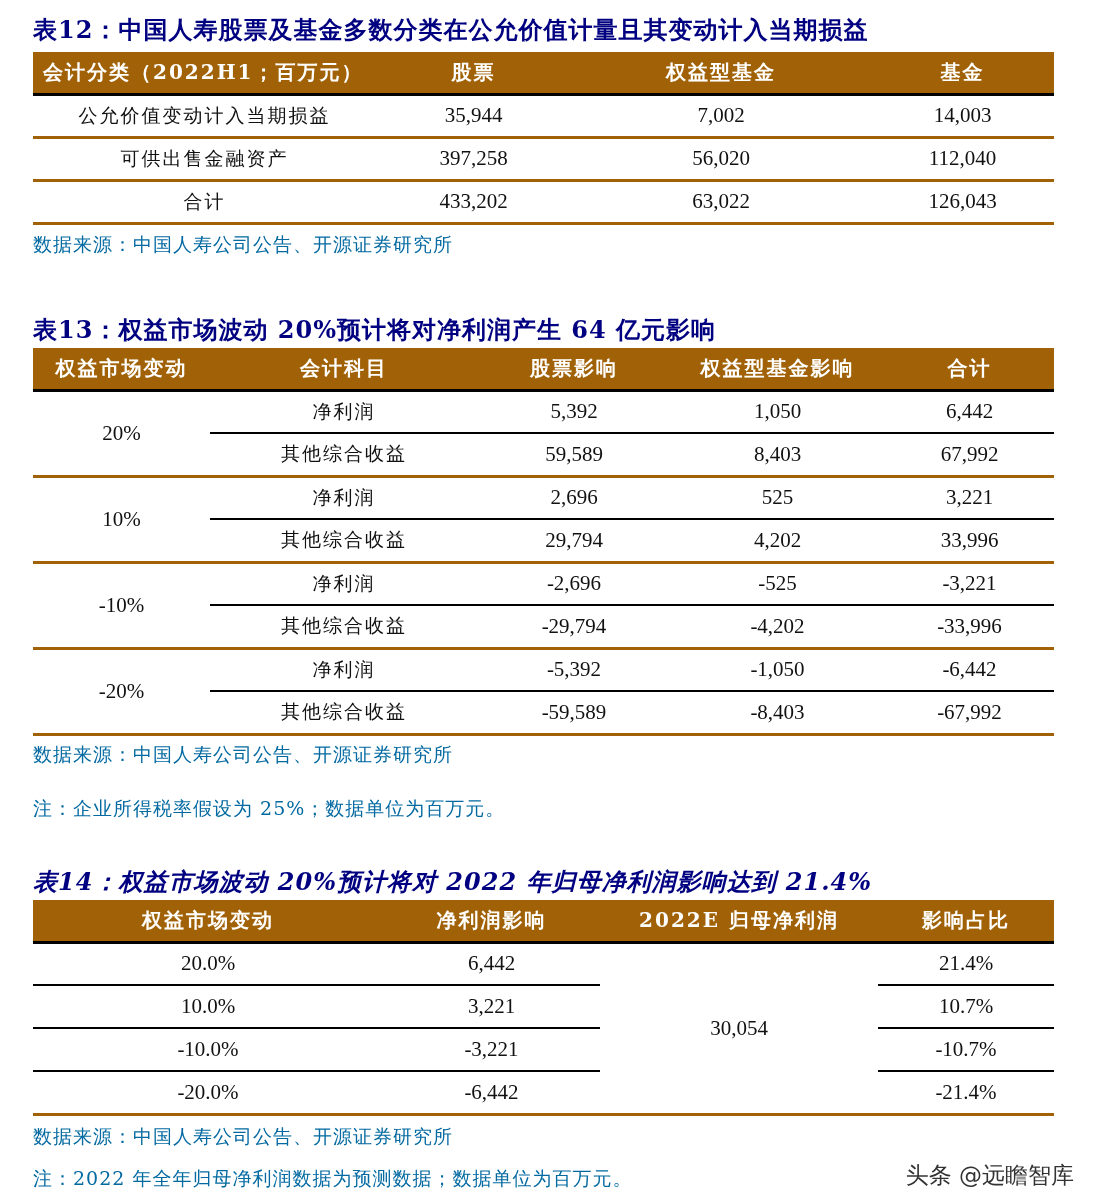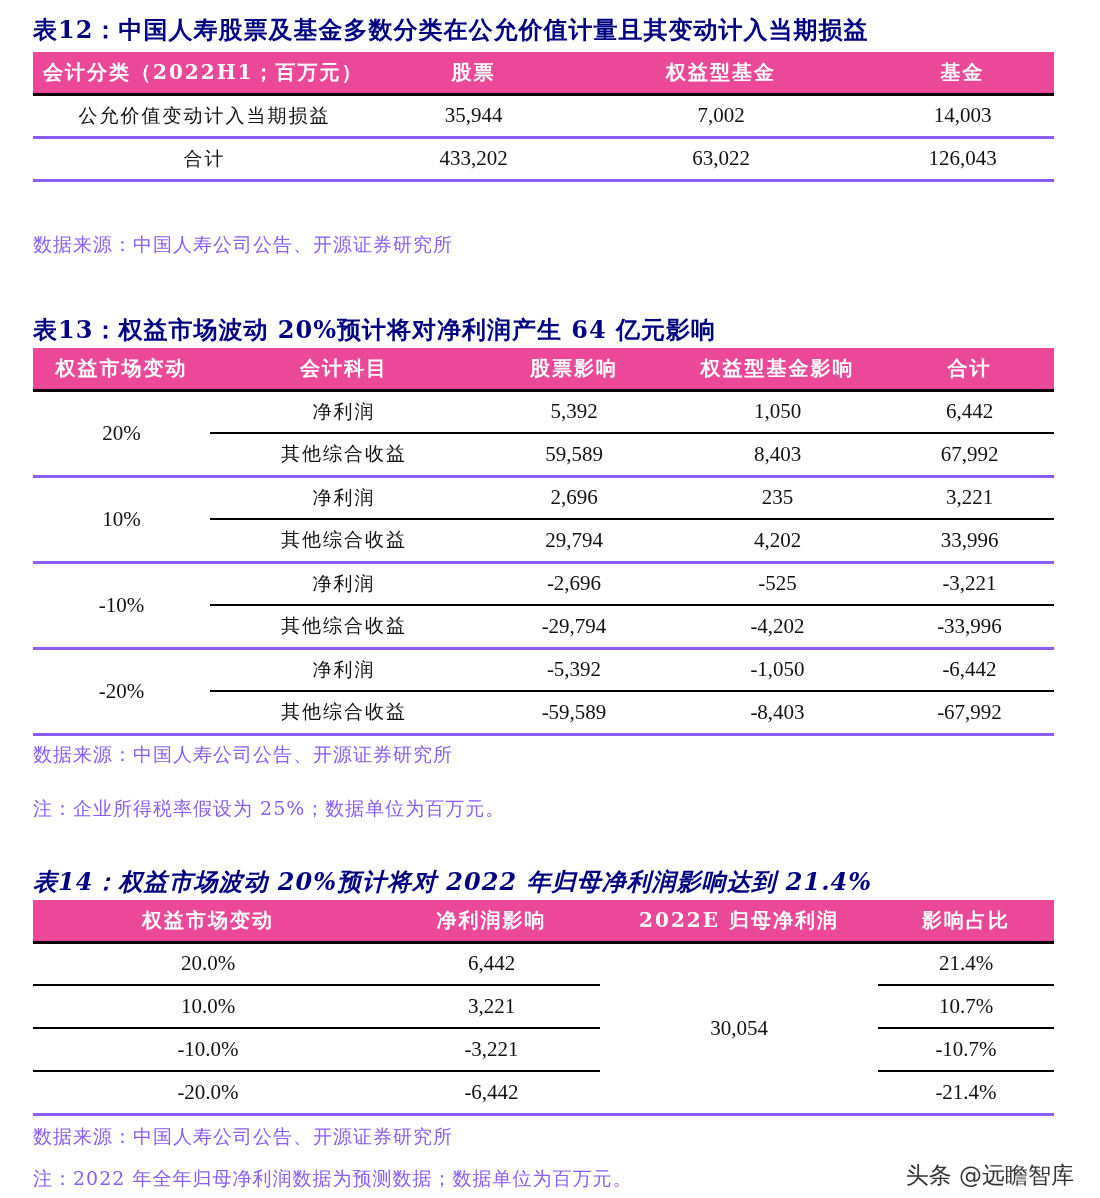--- a/index.html
+++ b/index.html
@@ -7,35 +7,35 @@
   body { position: relative; font-family: "DejaVu Serif", "Liberation Serif", serif; color: #111; }
 
   .title {
     position: absolute; left: 33px;
     font-family: "DejaVu Serif", "Liberation Serif", serif;
     font-weight: bold; font-size: 24px; color: #000080; white-space: nowrap;
     letter-spacing: 1px;
   }
   .note {
     position: absolute; left: 33px;
-    font-size: 19px; color: #8b5cf6; white-space: nowrap; letter-spacing: 1px;
+    font-size: 19px; color: #0369a1; white-space: nowrap; letter-spacing: 1px;
   }
 
   table.t { position: absolute; left: 33px; width: 1021px; border-collapse: collapse; table-layout: fixed; }
   table.t th {
-    background: #ec4899; color: #fff; font-weight: bold; font-size: 20px;
+    background: #a16207; color: #fff; font-weight: bold; font-size: 20px;
     height: 42px; text-align: center; letter-spacing: 2px; white-space: nowrap;
     border-bottom: 3px solid #000;
   }
   table.t td {
     font-size: 21px; text-align: center; height: 43px; white-space: nowrap;
     font-family: "Liberation Serif", "DejaVu Serif", serif;
   }
   table.t td.cn { font-family: "DejaVu Serif", "Liberation Serif", serif; font-size: 19px; letter-spacing: 2px; }
-  .bb { border-bottom: 3px solid #8b5cf6; }
+  .bb { border-bottom: 3px solid #a16207; }
   .bthin { border-bottom: 2px solid #000; }
 
   .watermark {
     position: absolute; right: 26px; top: 1160px;
     font-family: "DejaVu Sans", "Liberation Sans", sans-serif;
     font-size: 23px; color: #333; white-space: nowrap;
   }
 </style>
 </head>
 <body>
@@ -53,20 +53,26 @@
     <th style="text-align:left;padding-left:10px;">会计分类（2022H1；百万元）</th>
     <th>股票</th>
     <th>权益型基金</th>
     <th>基金</th>
   </tr>
   <tr>
     <td class="cn bb">公允价值变动计入当期损益</td>
     <td class="bb">35,944</td>
     <td class="bb">7,002</td>
     <td class="bb">14,003</td>
+  </tr>
+  <tr>
+    <td class="cn bb">可供出售金融资产</td>
+    <td class="bb">397,258</td>
+    <td class="bb">56,020</td>
+    <td class="bb">112,040</td>
   </tr>
   <tr>
     <td class="cn bb">合计</td>
     <td class="bb">433,202</td>
     <td class="bb">63,022</td>
     <td class="bb">126,043</td>
   </tr>
 </tbody>
   </table>
 <div class="note" style="top:232px;">数据来源：中国人寿公司公告、开源证券研究所</div>
@@ -100,21 +106,21 @@
     <td class="cn bb">其他综合收益</td>
     <td class="bb">59,589</td>
     <td class="bb">8,403</td>
     <td class="bb">67,992</td>
   </tr>
 
   <tr>
     <td rowspan="2" class="bb">10%</td>
     <td class="cn bthin">净利润</td>
     <td class="bthin">2,696</td>
-    <td class="bthin">235</td>
+    <td class="bthin">525</td>
     <td class="bthin">3,221</td>
   </tr>
   <tr>
     <td class="cn bb">其他综合收益</td>
     <td class="bb">29,794</td>
     <td class="bb">4,202</td>
     <td class="bb">33,996</td>
   </tr>
 
   <tr>

